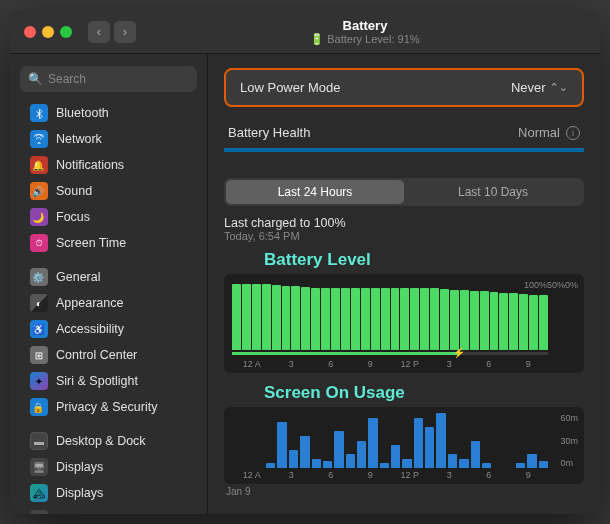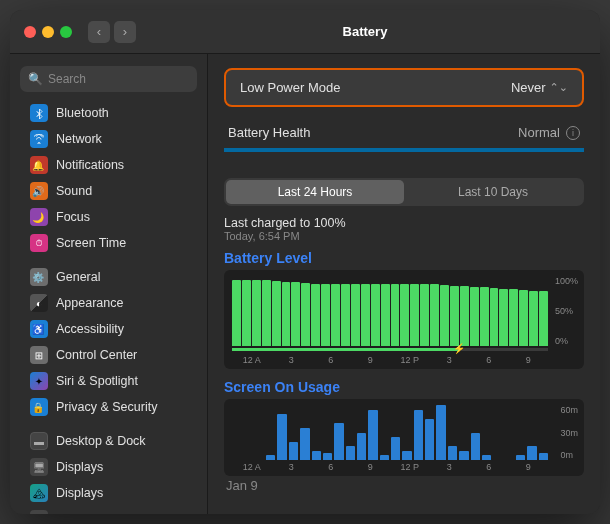--- a/index.html
+++ b/index.html
@@ -227,24 +227,25 @@
     .last-charged-title {
       color: #e0e0e0;
       font-size: 12.5px;
       font-weight: 500;
     }
     .last-charged-sub {
       color: #888;
       font-size: 11px;
     }
     .chart-section-label {
-      color: #3b82f6;
-      font-size: 14px;
+      color: #5eead4;
+      font-size: 17px;
       font-weight: 600;
       margin-bottom: 4px;
+      margin-left: 40px;
     }
     .battery-chart {
       background: #1e1e1e;
       border-radius: 6px;
       padding: 6px 8px 4px;
       margin-bottom: 10px;
       position: relative;
     }
     .y-label {
       color: #888;
@@ -287,21 +288,21 @@
       gap: 2px;
       padding-right: 28px;
     }
     .usage-bar {
       background: #2a7fd4;
       flex: 1;
       border-radius: 1px 1px 0 0;
     }
     .date-label {
       color: #888;
-      font-size: 13px;
+      font-size: 10px;
       margin-top: 2px;
       padding-left: 2px;
     }
   </style>
 </head>
 <body>
 
 <div class="window">
 
   <div class="titlebar">
@@ -309,20 +310,24 @@
       <div class="tl tl-close"></div>
       <div class="tl tl-min"></div>
       <div class="tl tl-max"></div>
     </div>
     <div class="nav-buttons">
       <button class="nav-btn">‹</button>
       <button class="nav-btn">›</button>
     </div>
     <div class="title-area">
       <div class="title-main">Battery</div>
+      <div class="title-sub">
+        <span>🔋</span>
+        <span>Battery Level: 91%</span>
+      </div>
     </div>
   </div>
 
   <div class="content">
 
     <div class="sidebar">
       <div class="search-box">
         <span class="search-icon-svg">🔍</span>
         <span class="search-placeholder">Search</span>
       </div>
@@ -496,21 +501,21 @@
         <div class="x-labels" id="battery-x-labels">
             <span class="x-label">12 A</span>
             <span class="x-label">3</span>
             <span class="x-label">6</span>
             <span class="x-label">9</span>
             <span class="x-label">12 P</span>
             <span class="x-label">3</span>
             <span class="x-label">6</span>
             <span class="x-label">9</span>
           </div>
-        <div style="position:absolute; right:6px; top:6px; display:flex; flex-direction:column; justify-content:space-between; height:70px;">
+        <div style="position:absolute; right:6px; top:6px; display:flex; flex-direction:row; justify-content:space-between; height:70px;">
           <span class="y-label">100%</span>
           <span class="y-label">50%</span>
           <span class="y-label">0%</span>
         </div>
       </div>
 
       <div class="chart-section-label">Screen On Usage</div>
       <div class="screen-usage-chart">
         <div class="usage-bars-area" id="usage-bars">
             <div class="usage-bar" style="height: 0px;"></div>

